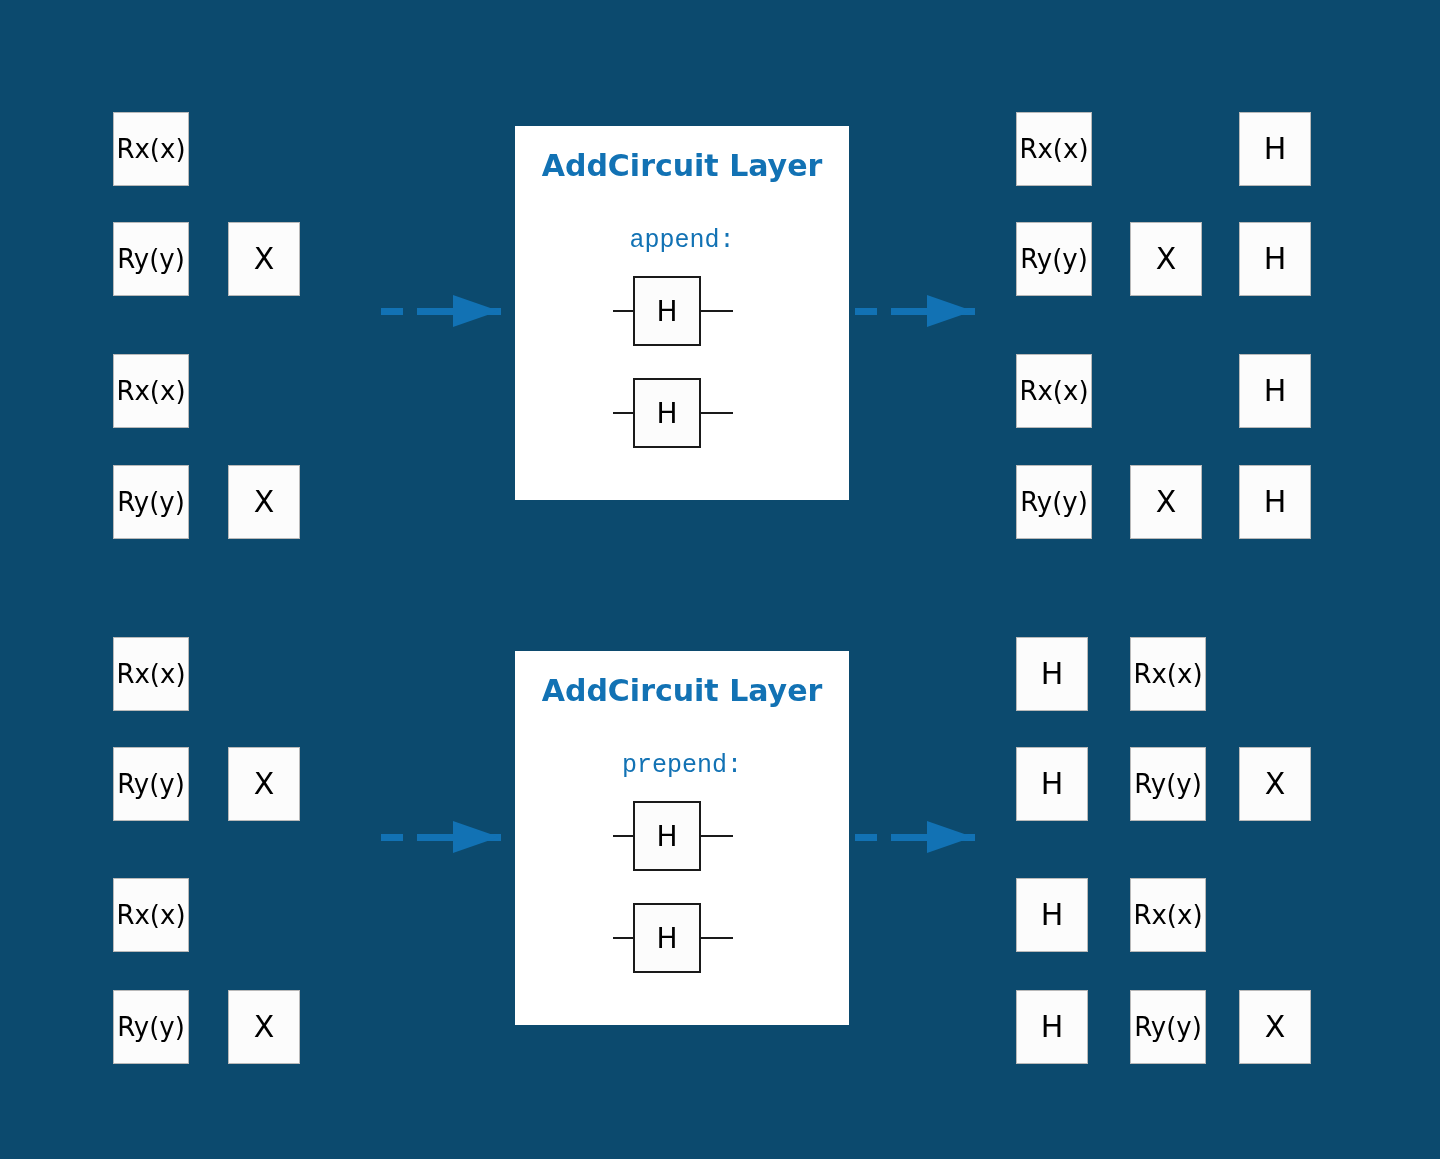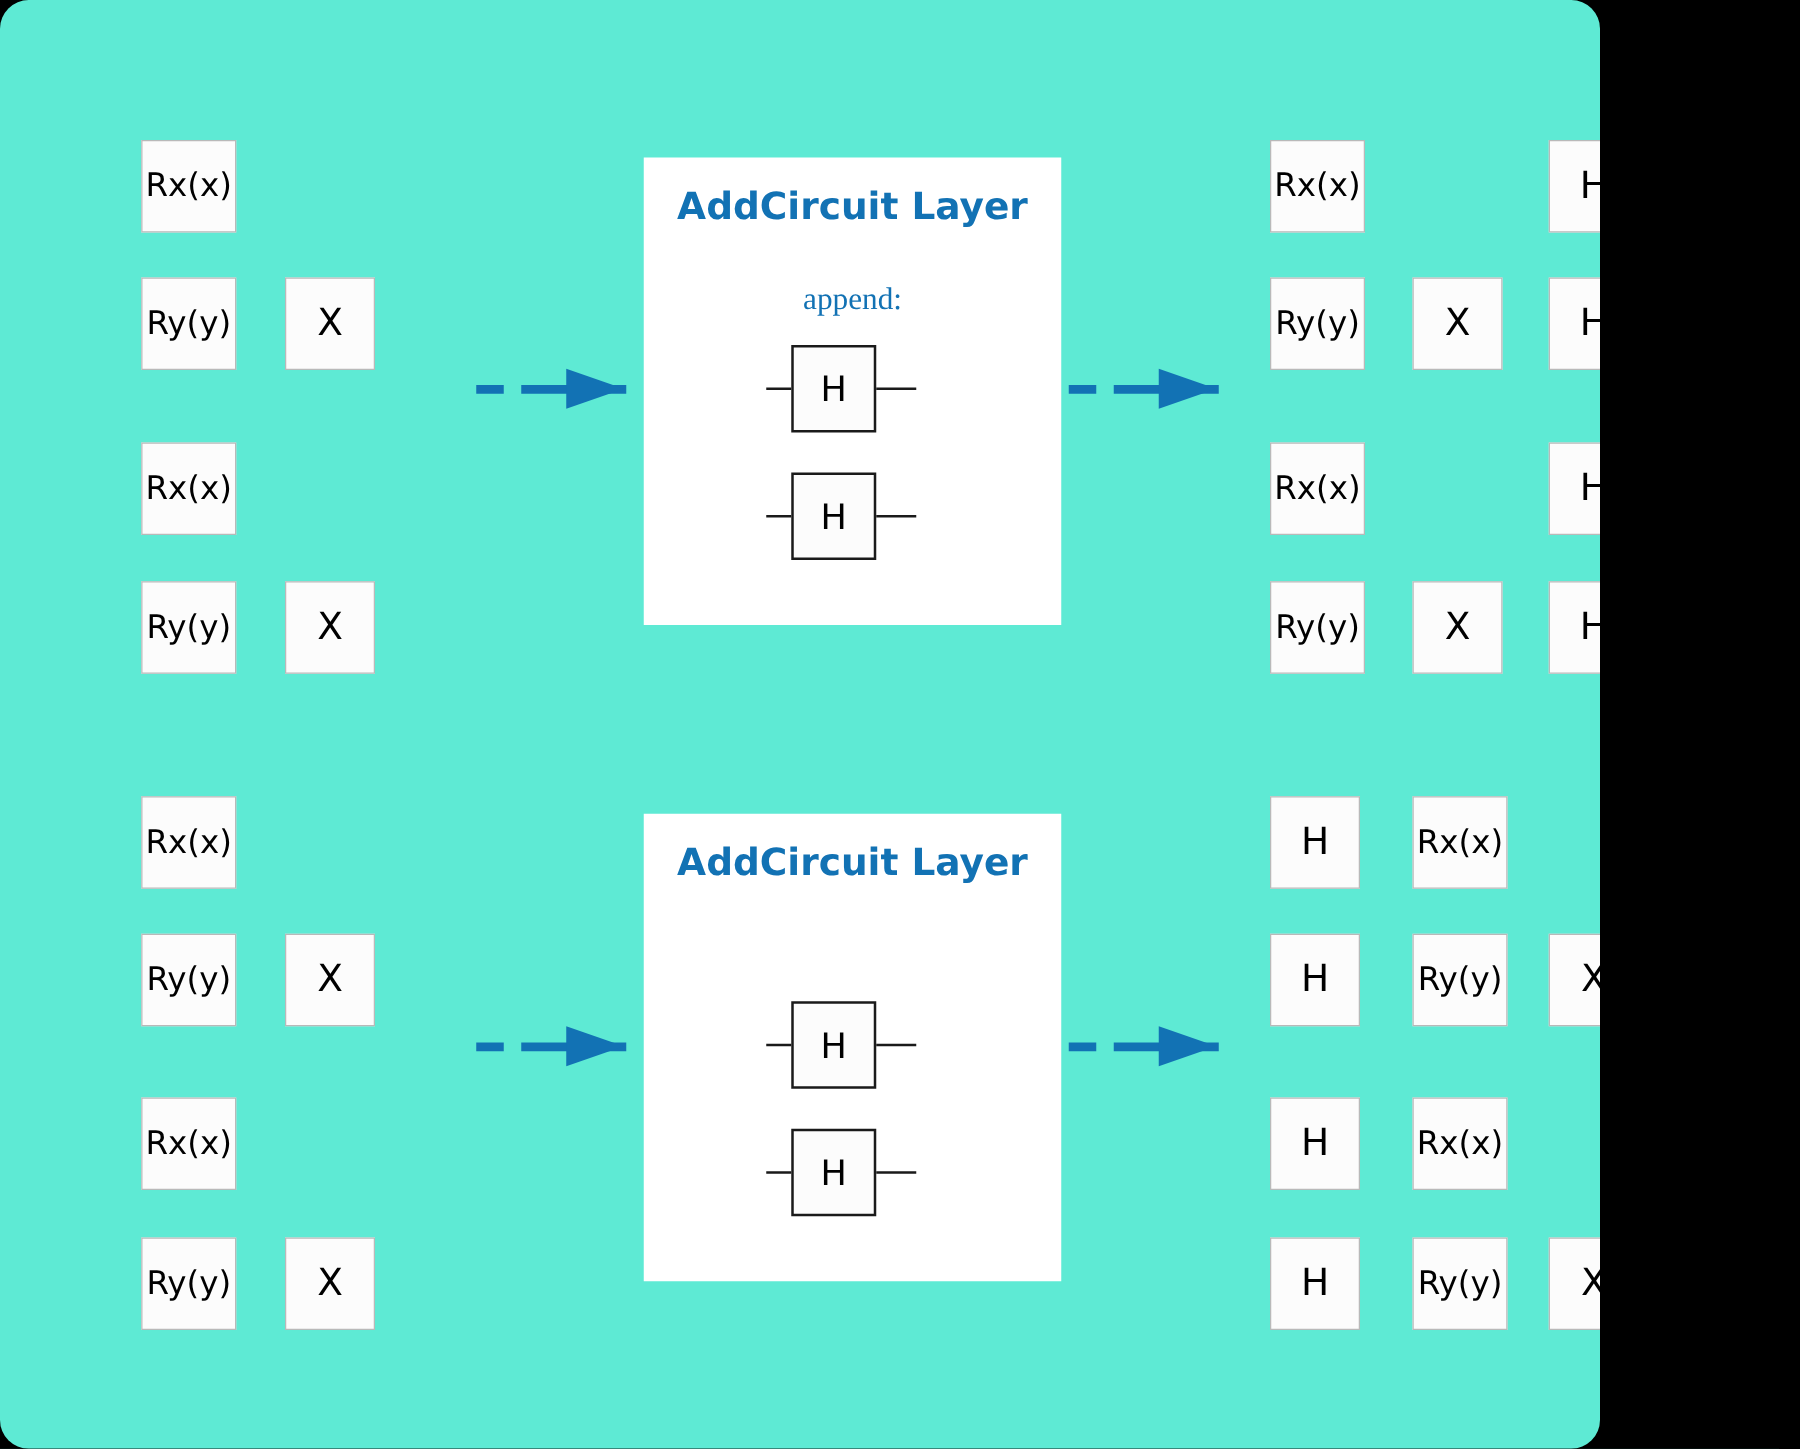--- a/index.html
+++ b/index.html
@@ -2,26 +2,25 @@
 <html><head>
 <meta charset="utf-8">
 <style>
   html, body {
     margin: 0;
     padding: 0;
     background: #000000;
   }
   #canvas {
     position: relative;
-    width: 1280px;
+    width: 1440px;
     height: 1159px;
-    background: #5eead4;
+    background: #0c4a6e;
     font-family: "DejaVu Sans", sans-serif;
     overflow: hidden;
-    border-radius: 23px;
   }
 
   
   .gate {
     position: absolute;
     background: #fcfcfc;
     border: 1px solid #b9b9b9;
     box-sizing: border-box;
     display: flex;
     align-items: center;
@@ -53,21 +52,21 @@
     font-size: 30px;
     color: #1272b4;
     font-family: "DejaVu Sans", sans-serif;
   }
   .panel-sub {
     position: absolute;
     left: 0; right: 0;
     text-align: center;
     font-size: 25px;
     color: #1272b4;
-    font-family: Liberation Serif, serif;
+    font-family: Liberation Mono, monospace;
   }
 
   
   .mini {
     position: absolute;
   }
   .mini-wire {
     position: absolute;
     height: 2px;
     background: #1a1a1a;
@@ -161,20 +160,21 @@
     <div class="gate rot" style="left: 113px; top: 990px; width: 76px; height: 74px;">Ry(y)</div>
     <div class="gate single" style="left: 228px; top: 990px; width: 72px; height: 74px;">X</div>
     <div class="arrow" style="left: 381px; top: 834px; width: 118px; height: 7px;">
       <div class="dash" style="left: 0px; width: 22px;"></div>
       <div class="dash" style="left: 36px; width: 40px;"></div>
       <div class="dash" style="left: 92px; width: 28px;"></div>
       <div class="head" style="left: 72px;"></div>
     </div>
     <div class="panel" style="left: 515px; top: 651px; width: 334px; height: 374px;">
       <div class="panel-title" style="top: 22px;">AddCircuit Layer</div>
+      <div class="panel-sub" style="top: 100px;">prepend:</div>
       <div class="mini" style="left: 98px; top: 150px; width: 120px; height: 70px;">
         <div class="mini-wire left"></div>
         <div class="mini-box">H</div>
         <div class="mini-wire right"></div>
       </div>
       <div class="mini" style="left: 98px; top: 252px; width: 120px; height: 70px;">
         <div class="mini-wire left"></div>
         <div class="mini-box">H</div>
         <div class="mini-wire right"></div>
       </div>

